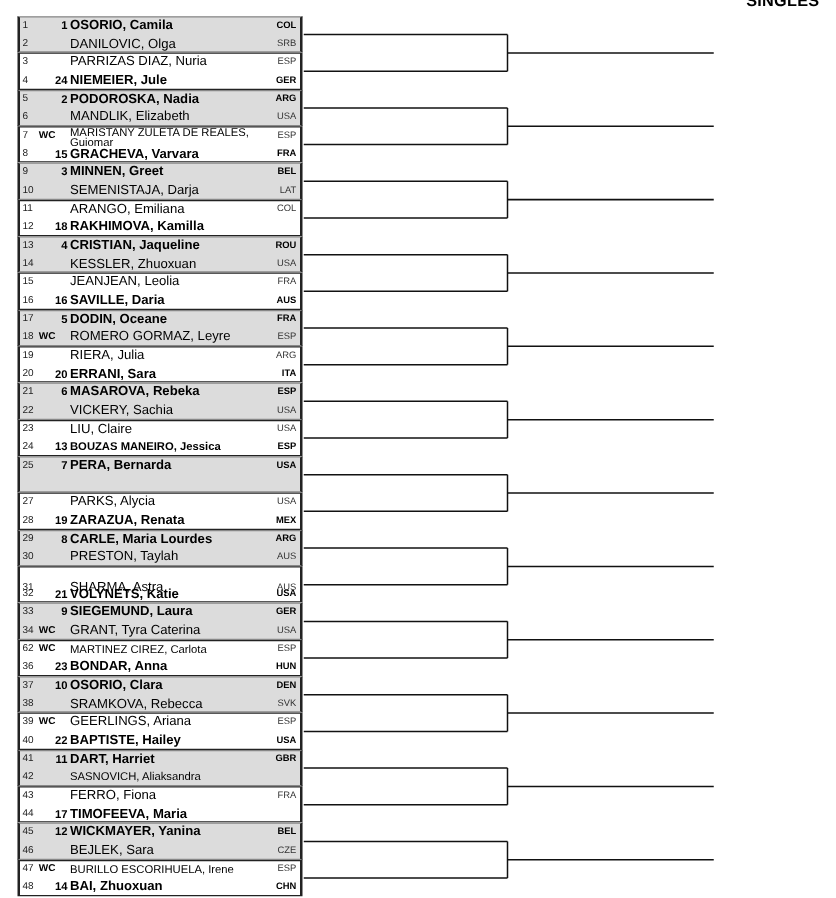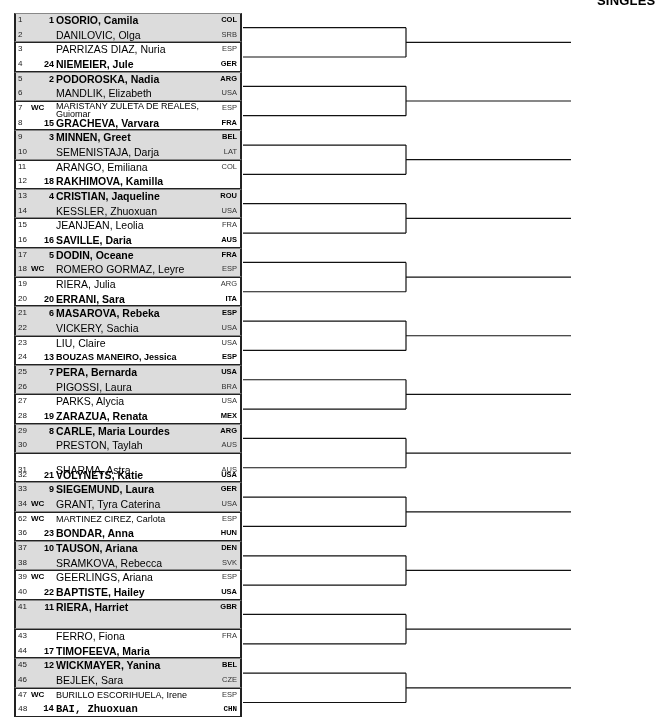--- a/index.html
+++ b/index.html
@@ -242,27 +242,20 @@
     <div class="group" style="top: 352.08px;">
       <div class="pair top gray"></div>
       <div class="pair bottom white"></div>
       <div class="row" style="top: 0px;">
         <span class="num">25</span>
         <span class="wc"></span>
         <span class="seed">7</span>
         <span class="name bold">PERA, Bernarda</span>
         <span class="nat bold">USA</span>
       </div>
-      <div class="row" style="top: 14.67px;">
-        <span class="num">26</span>
-        <span class="wc"></span>
-        <span class="seed"></span>
-        <span class="name">PIGOSSI, Laura</span>
-        <span class="nat">BRA</span>
-      </div>
       <div class="row" style="top: 29.34px;">
         <span class="num">27</span>
         <span class="wc"></span>
         <span class="seed"></span>
         <span class="name">PARKS, Alycia</span>
         <span class="nat">USA</span>
       </div>
       <div class="row" style="top: 44.01px; text-decoration: underline;">
         <span class="num">28</span>
         <span class="wc"></span>
@@ -335,21 +328,21 @@
         <span class="nat bold">HUN</span>
       </div>
     </div>
     <div class="group" style="top: 528.12px;">
       <div class="pair top gray"></div>
       <div class="pair bottom white"></div>
       <div class="row" style="top: 0px;">
         <span class="num">37</span>
         <span class="wc"></span>
         <span class="seed">10</span>
-        <span class="name bold">TAUSON, Ariana</span>
+        <span class="name bold">OSORIO, Clara</span>
         <span class="nat bold">DEN</span>
       </div>
       <div class="row" style="top: 14.67px;">
         <span class="num">38</span>
         <span class="wc"></span>
         <span class="seed"></span>
         <span class="name">SRAMKOVA, Rebecca</span>
         <span class="nat">SVK</span>
       </div>
       <div class="row" style="top: 29.34px;">
@@ -367,22 +360,29 @@
         <span class="nat bold">USA</span>
       </div>
     </div>
     <div class="group" style="top: 586.8px;">
       <div class="pair top gray"></div>
       <div class="pair bottom white"></div>
       <div class="row" style="top: 0px;">
         <span class="num">41</span>
         <span class="wc"></span>
         <span class="seed">11</span>
-        <span class="name bold">RIERA, Harriet</span>
+        <span class="name bold">DART, Harriet</span>
         <span class="nat bold">GBR</span>
+      </div>
+      <div class="row" style="top: 14.67px;">
+        <span class="num">42</span>
+        <span class="wc"></span>
+        <span class="seed"></span>
+        <span class="name small">SASNOVICH, Aliaksandra</span>
+        <span class="nat"></span>
       </div>
       <div class="row" style="top: 29.34px;">
         <span class="num">43</span>
         <span class="wc"></span>
         <span class="seed"></span>
         <span class="name">FERRO, Fiona</span>
         <span class="nat">FRA</span>
       </div>
       <div class="row" style="top: 44.01px;">
         <span class="num">44</span>
@@ -409,21 +409,21 @@
         <span class="name">BEJLEK, Sara</span>
         <span class="nat">CZE</span>
       </div>
       <div class="row" style="top: 29.34px;">
         <span class="num">47</span>
         <span class="wc">WC</span>
         <span class="seed"></span>
         <span class="name small">BURILLO ESCORIHUELA, Irene</span>
         <span class="nat">ESP</span>
       </div>
-      <div class="row" style="top: 44.01px; font-family: Liberation Mono, monospace;">
+      <div class="row" style="top: 44.01px;">
         <span class="num">48</span>
         <span class="wc"></span>
         <span class="seed">14</span>
         <span class="name bold">BAI, Zhuoxuan</span>
         <span class="nat bold">CHN</span>
       </div>
     </div>
   </div>
 
 <svg class="bracket" id="bracket" xmlns="http://www.w3.org/2000/svg">

